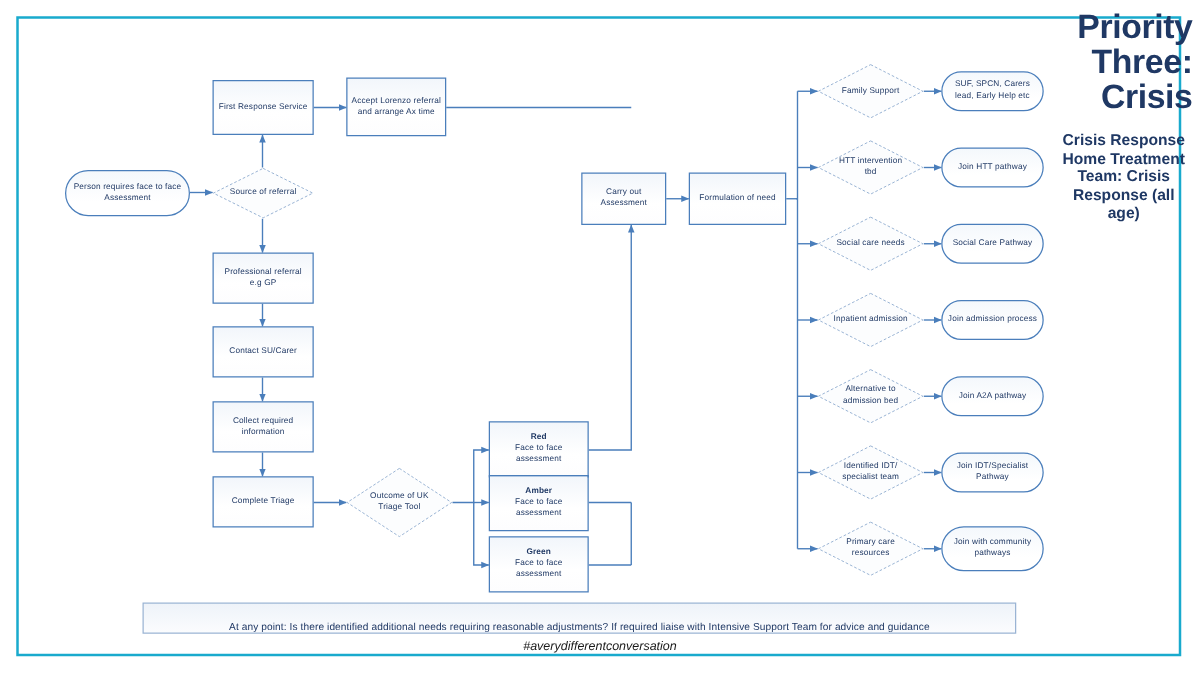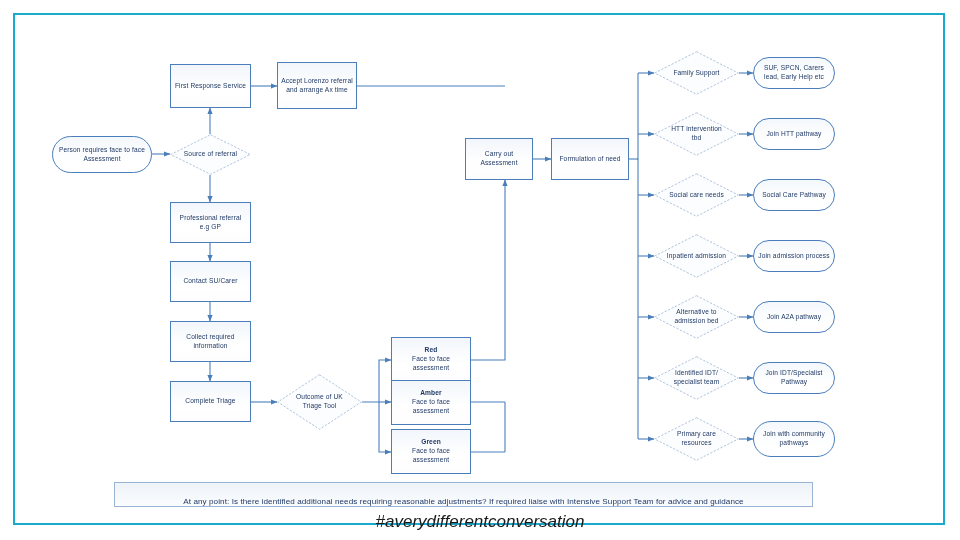--- a/index.html
+++ b/index.html
@@ -113,21 +113,21 @@
     font-size: 8.1px;
     letter-spacing: .01em;
   }
   #hashtag {
     position: absolute;
     left: 0;
     top: 512px;
     width: 960px;
     text-align: center;
     font-style: italic;
-    font-size: 17px;
+    font-size: 10px;
     color: #1a1a1a;
   }
 </style>
 </head>
 <body>
 
 <div id="slide">
 
   <div id="frame"></div>
 
@@ -319,20 +319,28 @@
   <div class="node decision" style="left:654px; top:417px; width:85px; height:44px;">
     <svg class="dshape" viewBox="0 0 85 44">
       <polygon points="42.5,0.7 84.3,22 42.5,43.3 0.7,22" fill="#fcfdfe" stroke="#9ab4d4" stroke-width="0.8" stroke-dasharray="2.2 1.6"></polygon>
     </svg>
     <span class="dlabel">Primary care resources</span>
   </div>
   <div class="node term" style="left:753px; top:421px; width:82px; height:36px;">
     <span>Join with community pathways</span>
   </div>
 
+  <div id="titlebox">
+    <div id="maintitle">
+      <div>Priority</div>
+      <div>Three:</div>
+      <div>Crisis</div>
+    </div>
+    <div id="subtitle">Crisis Response Home Treatment Team: Crisis Response (all age)</div>
+  </div>
 
   <div id="banner">
     <span>At any point: Is there identified additional needs requiring reasonable adjustments? If required liaise with Intensive Support Team for advice and guidance</span>
   </div>
 
   <div id="hashtag">#averydifferentconversation</div>
 
 </div>
 
 </body></html>

